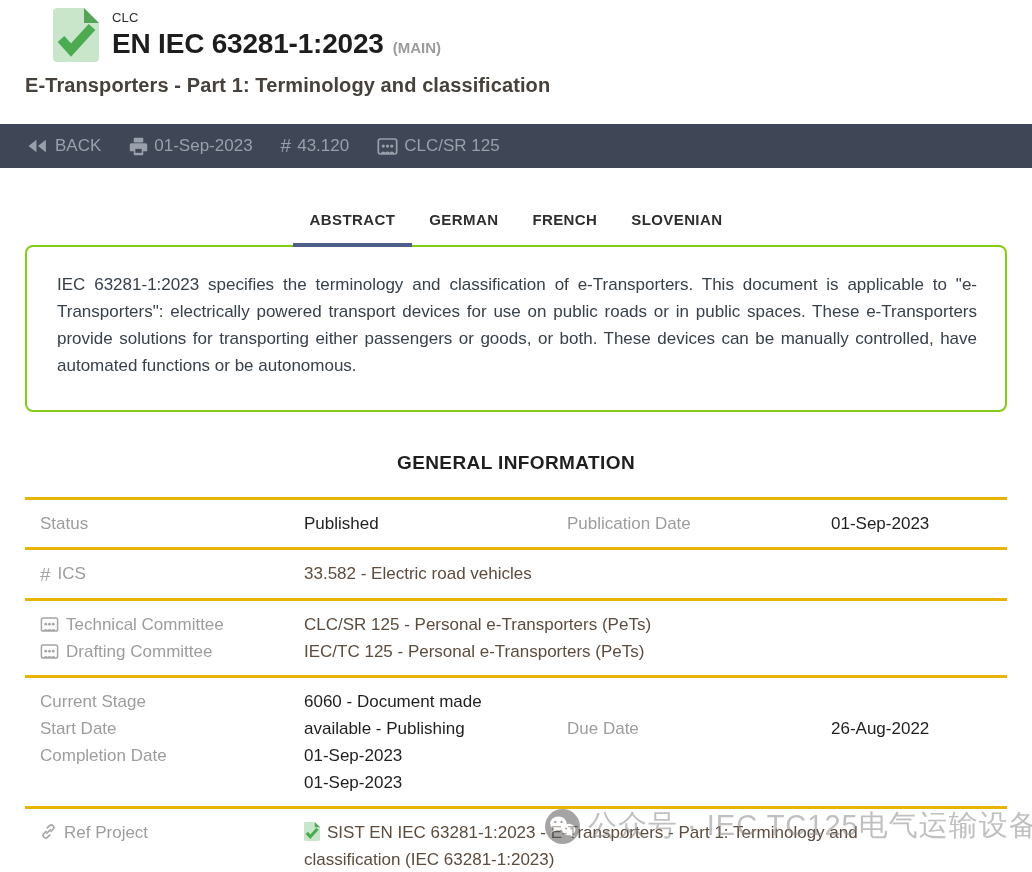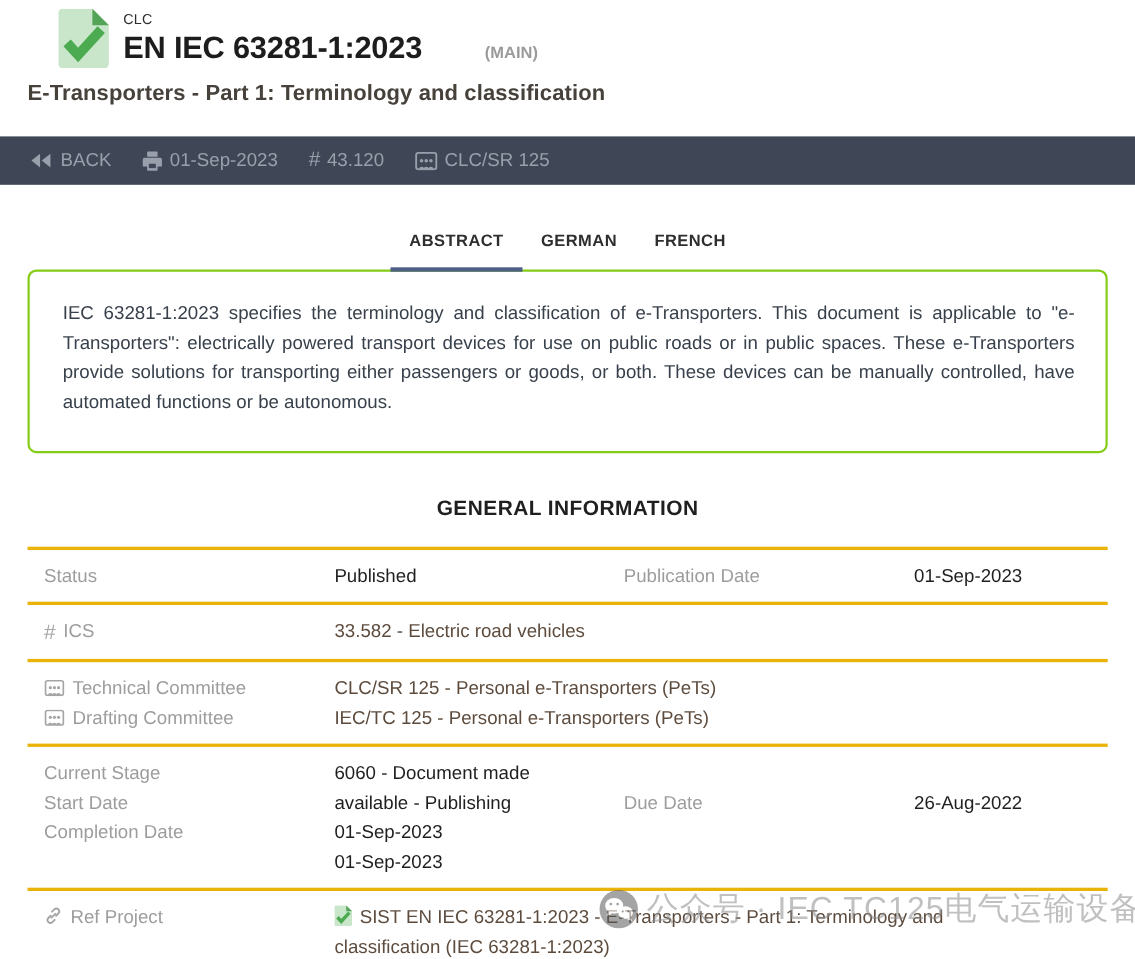--- a/index.html
+++ b/index.html
@@ -5,21 +5,21 @@
   * { margin:0; padding:0; box-sizing:border-box; }
   html,body { width:1032px; height:872px; background:#ffffff; overflow:hidden;
     font-family:"Liberation Sans", sans-serif; position:relative; }
 
   
   .header { padding:8px 25px 0 25px; height:124px; }
   .header-top { display:flex; align-items:flex-start;padding-left:28px; }
   .doc-icon-lg { width:46px; height:54px; flex:0 0 auto; margin-right:13px; }
   .header-text { padding-top:2px; }
   .org-label { font-size:13px; color:#2d2d2d; line-height:16px; letter-spacing:0.2px; }
-  .title-row { display:flex; align-items:baseline; margin-top:2px;gap:48px; }
+  .title-row { display:flex; align-items:baseline; margin-top:2px; }
   .page-title { font-size:28px; font-weight:bold; color:#1d1d1d; letter-spacing:-0.2px; }
   .main-badge { font-size:15px; font-weight:bold; color:#9b9b9b; margin-left:9px; }
   .subtitle { font-size:20px; font-weight:bold; color:#46413a; margin-top:12px; letter-spacing:0.1px; }
 
   
   .toolbar { height:44px; background:#3f4655; display:flex; align-items:center;
     padding-left:27px; gap:28px; color:#99a0ac; }
   .toolbar-item { display:flex; align-items:center; gap:6px; font-size:17px; }
   .toolbar-item svg { display:block; }
   .hash-glyph { font-size:19px; color:#99a0ac; }
@@ -108,20 +108,21 @@
       <path d="M14.2 18.8 a2.8 2.8 0 0 1 5.6 0 Z" fill="#99a0ac" stroke="none"></path>
     </svg>
     <span>CLC/SR 125</span>
   </div>
 </div>
 
 <div class="tabs">
   <div class="tab active">ABSTRACT</div>
   <div class="tab">GERMAN</div>
   <div class="tab">FRENCH</div>
+  <div class="tab">SLOVENIAN</div>
 </div>
 
 <div class="abstract-box">
   <span>IEC 63281-1:2023 specifies the terminology and classification of e-Transporters. This document is applicable to "e-Transporters": electrically powered transport devices for use on public roads or in public spaces. These e-Transporters provide solutions for transporting either passengers or goods, or both. These devices can be manually controlled, have automated functions or be autonomous.</span>
 </div>
 
 <div class="gi-heading">GENERAL INFORMATION</div>
 
 <div class="gi-table">
 

